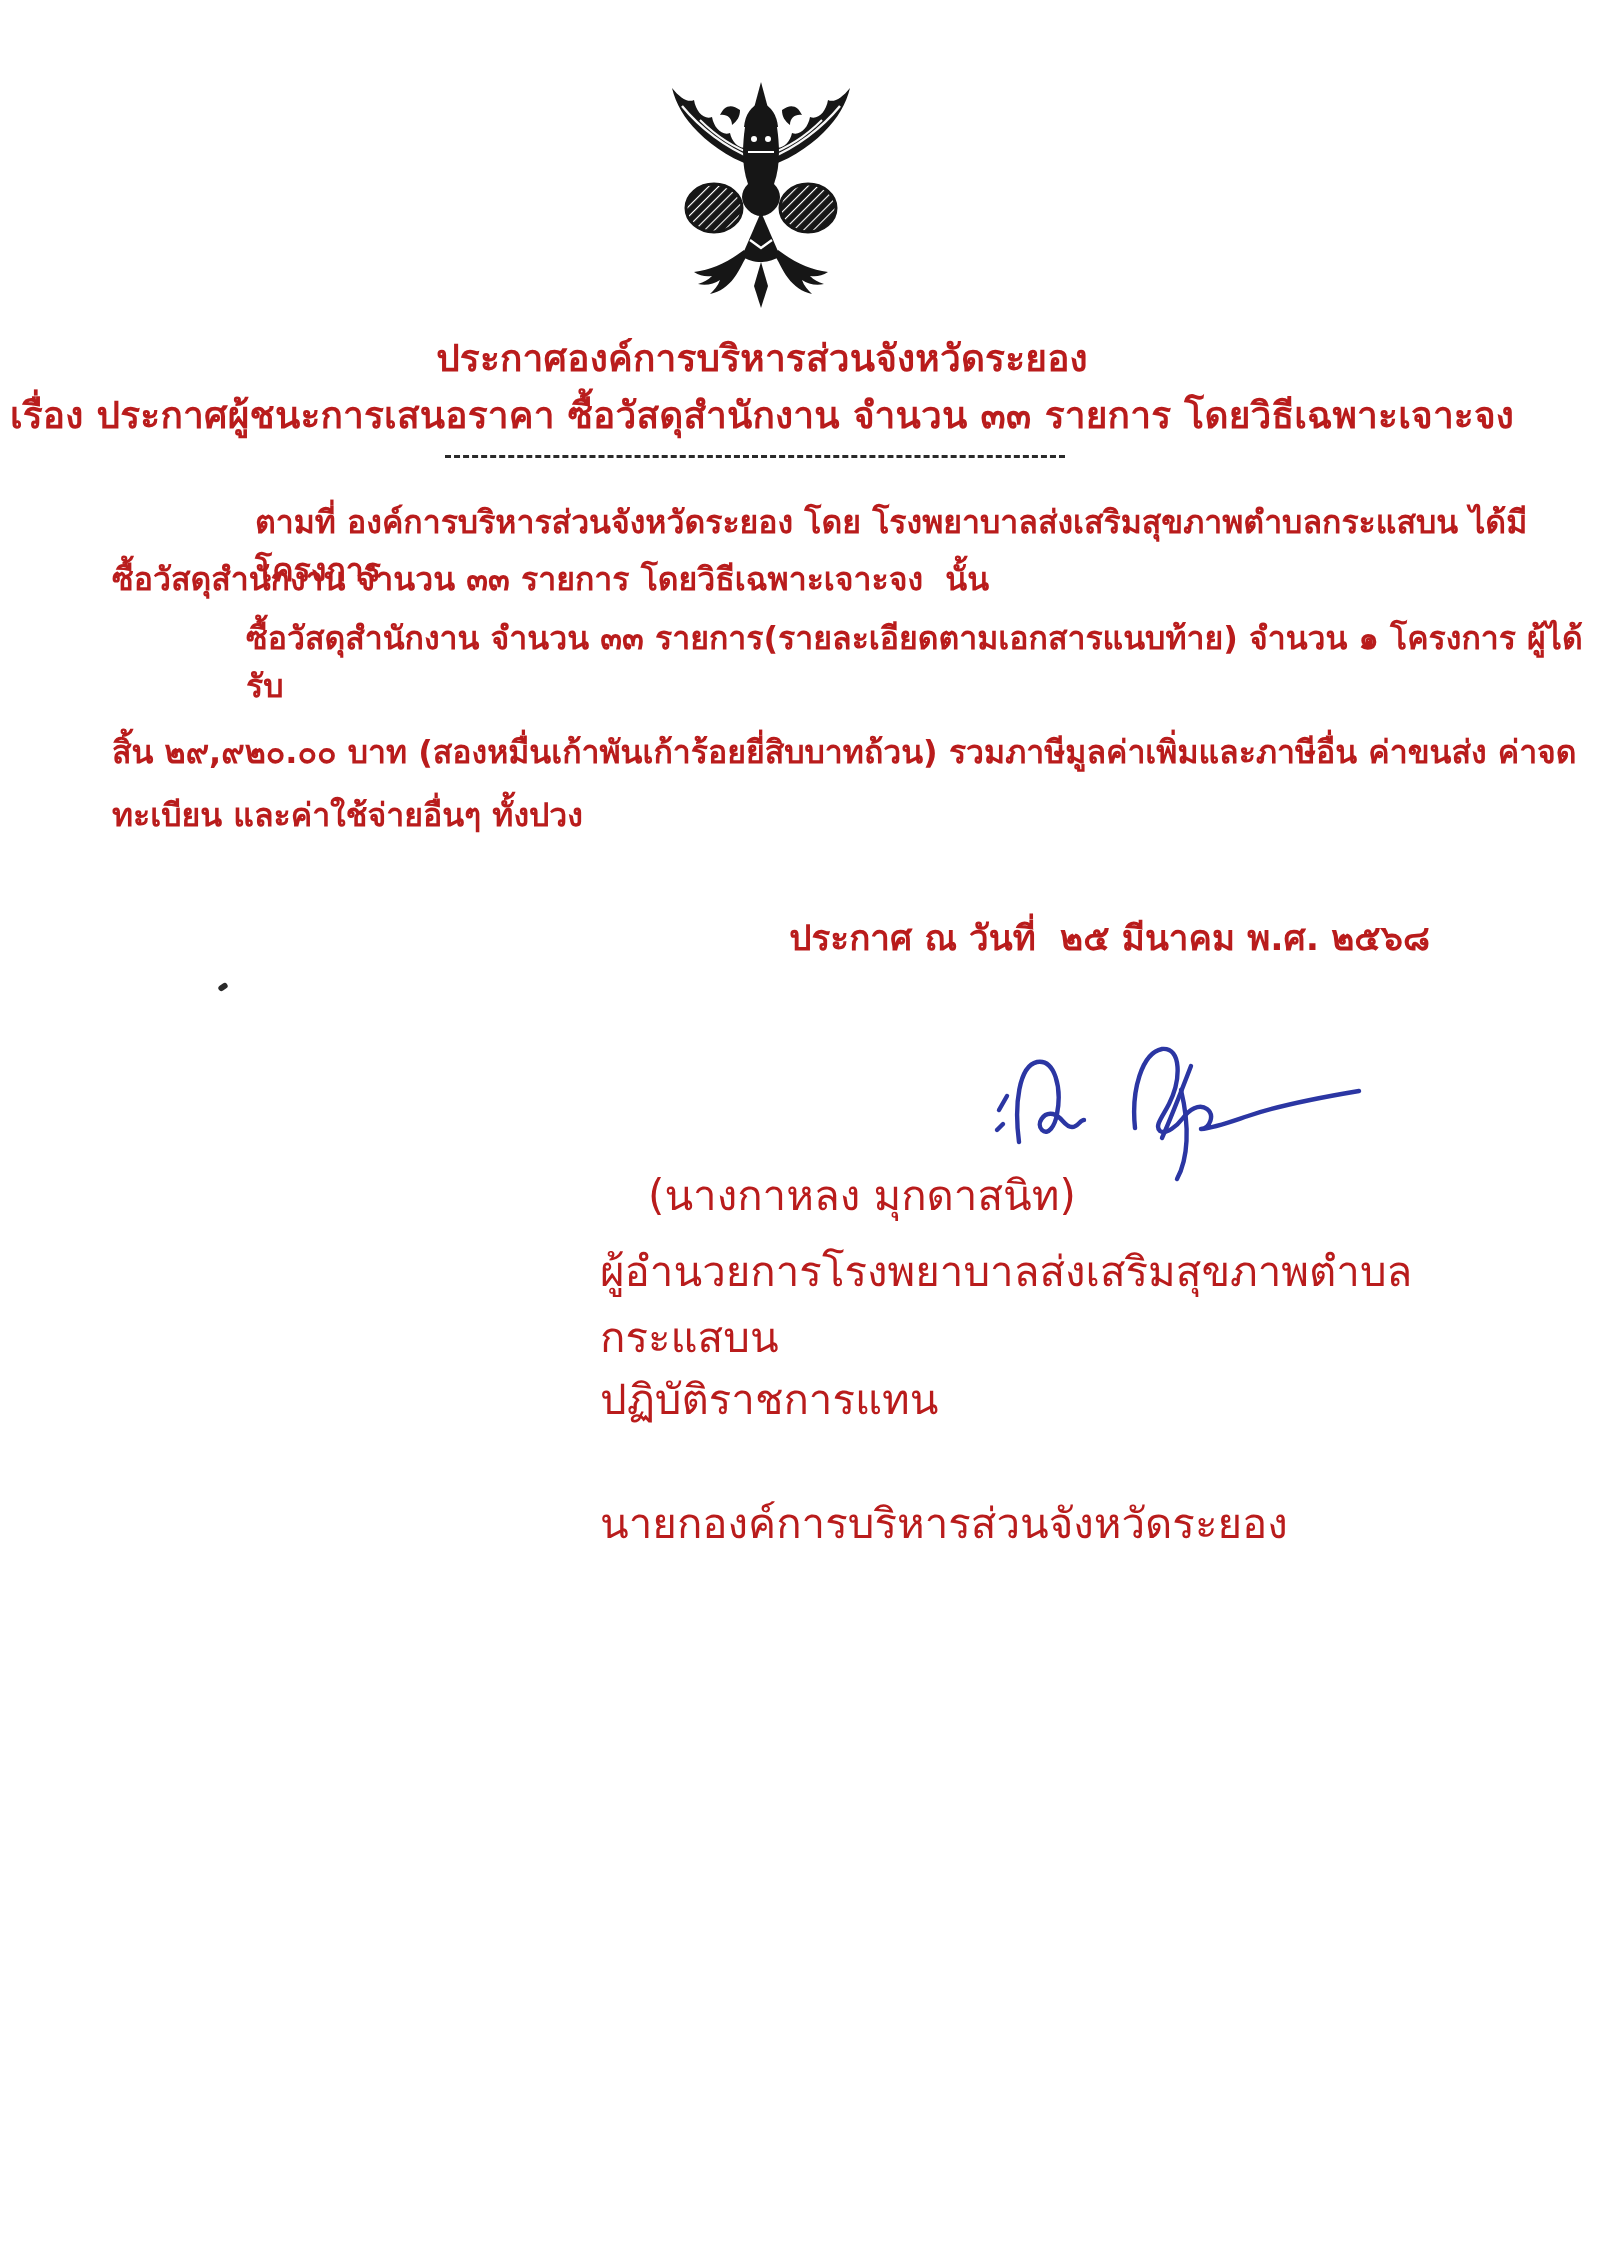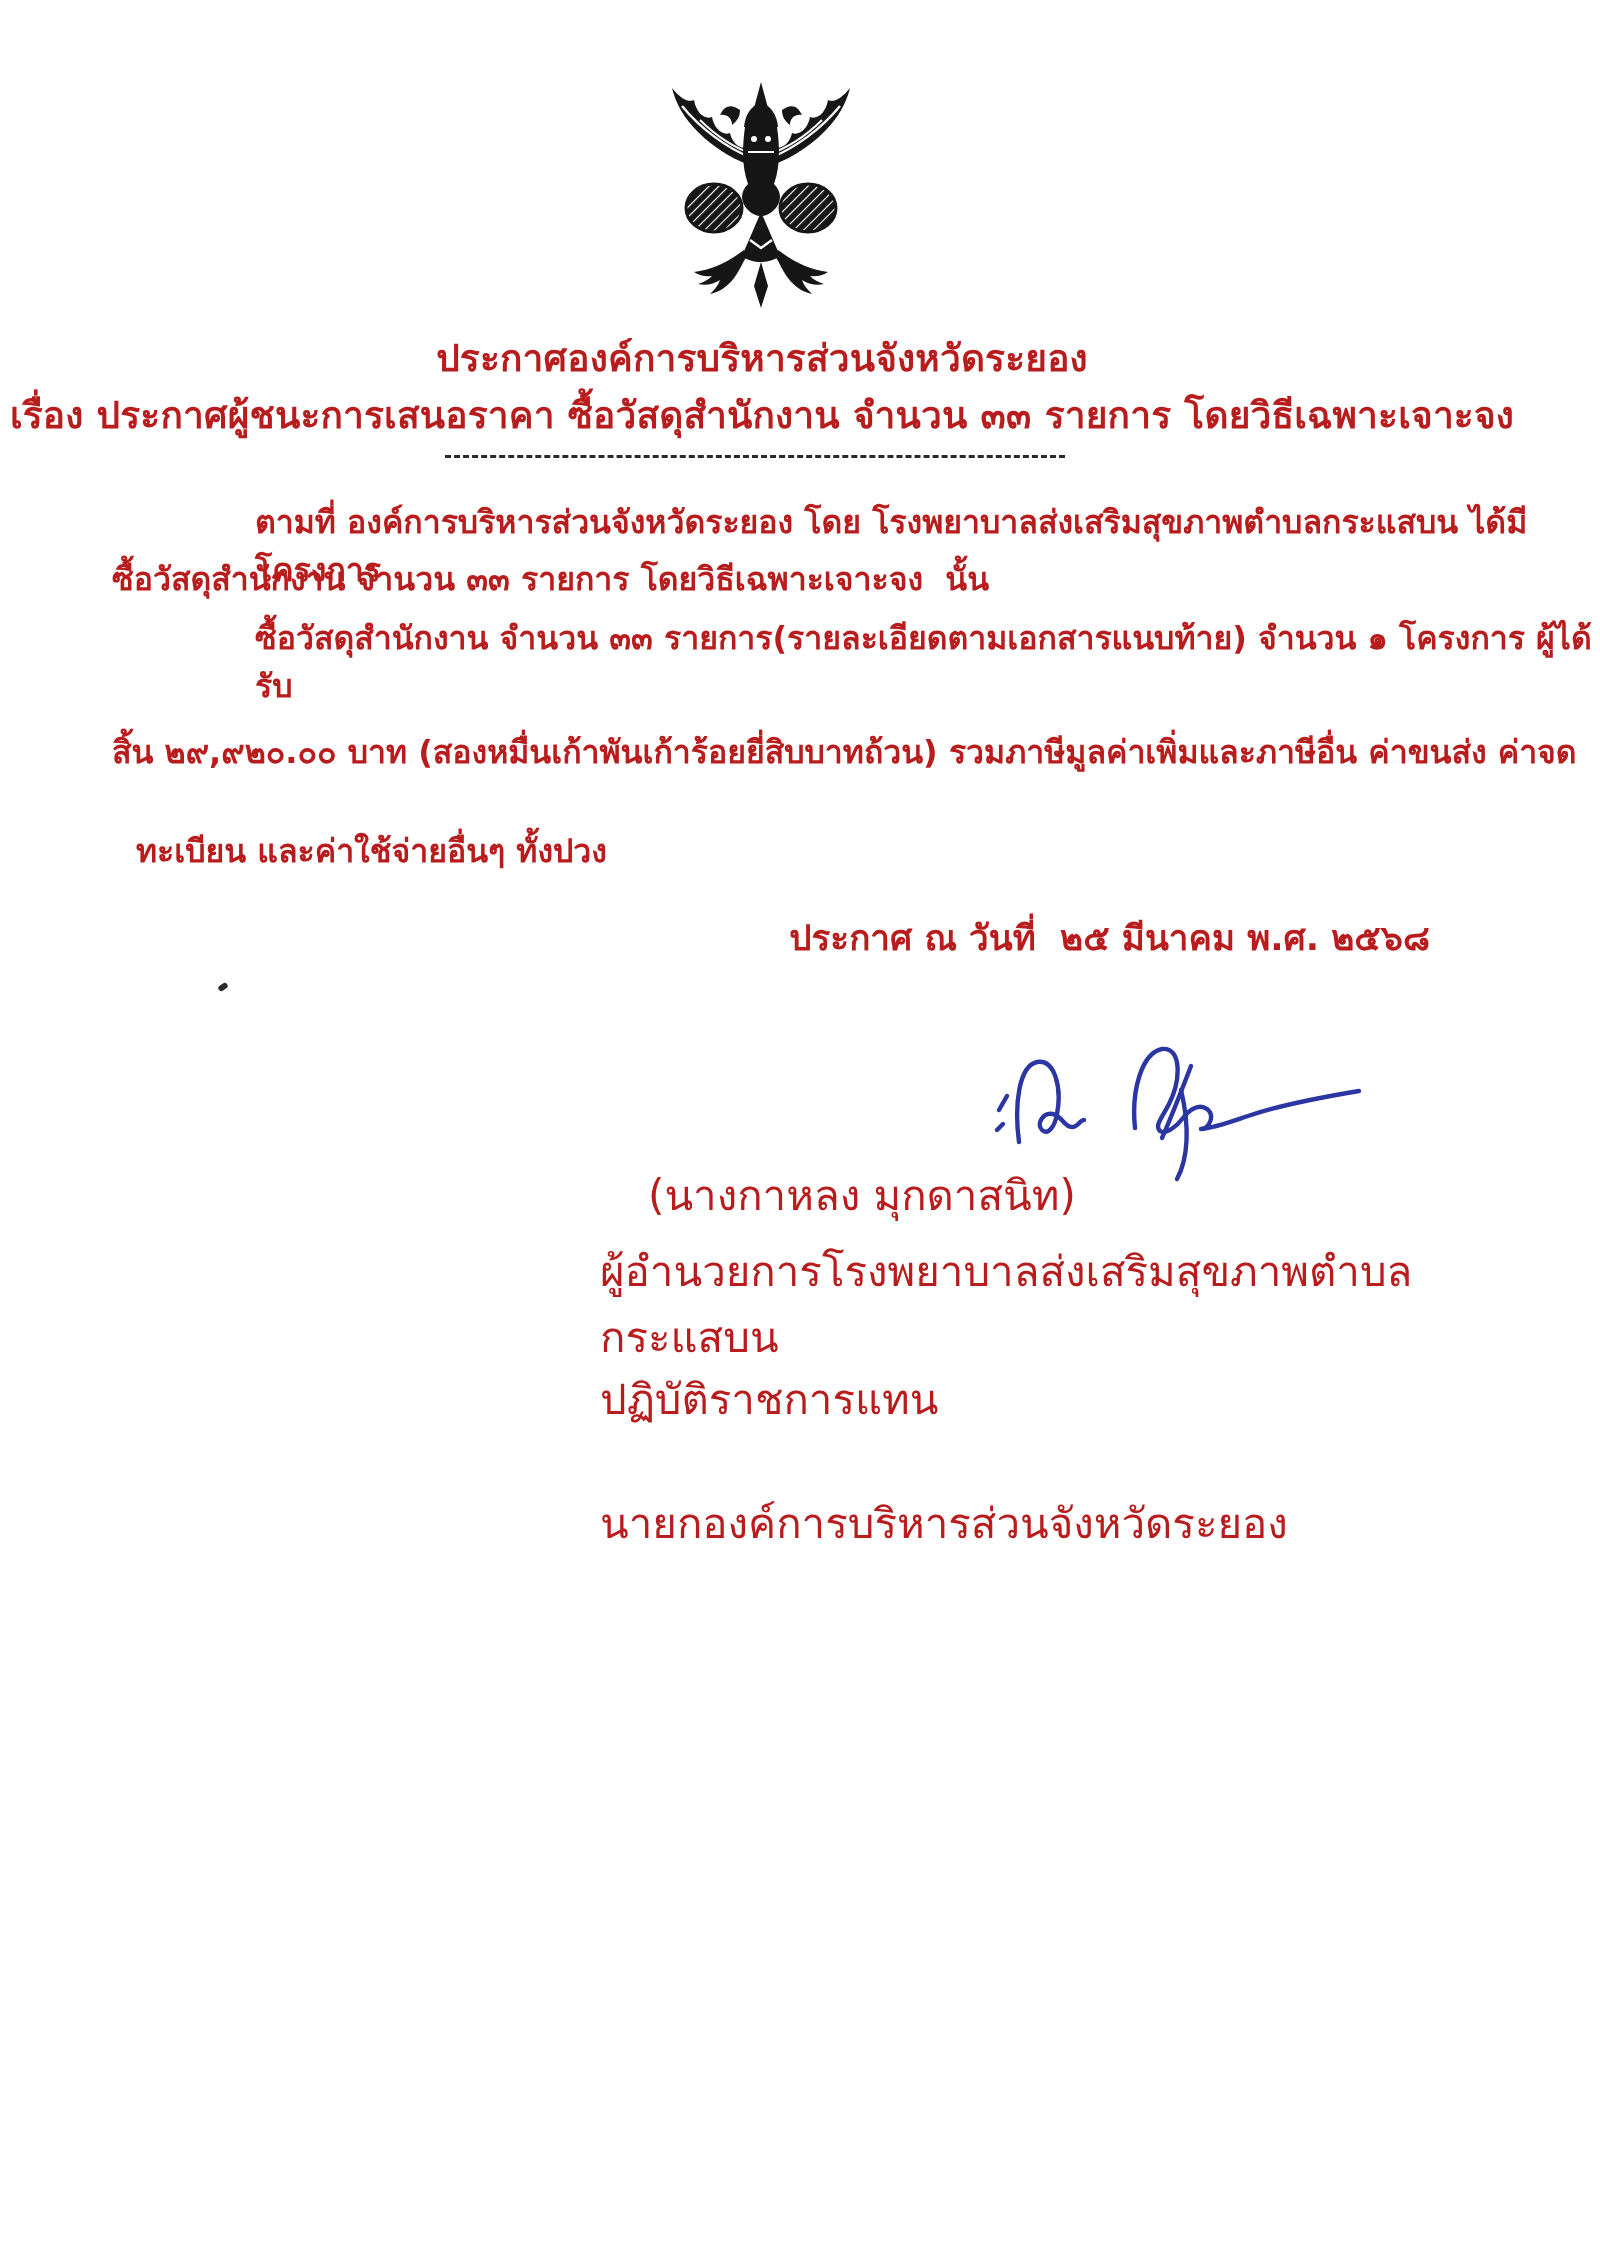--- a/index.html
+++ b/index.html
@@ -90,23 +90,23 @@
   </svg>
 
   <div class="abs title-line" style="top:328px;">ประกาศองค์การบริหารส่วนจังหวัดระยอง</div>
   <div class="abs title-line" style="top:385px;">เรื่อง ประกาศผู้ชนะการเสนอราคา ซื้อวัสดุสำนักงาน จำนวน ๓๓ รายการ โดยวิธีเฉพาะเจาะจง</div>
 
   <div class="divider"></div>
 
   <div class="abs body-line" style="left:255px;top:498px;">ตามที่ องค์การบริหารส่วนจังหวัดระยอง โดย โรงพยาบาลส่งเสริมสุขภาพตำบลกระแสบน ได้มีโครงการ</div>
   <div class="abs body-line" style="left:112px;top:555px;">ซื้อวัสดุสำนักงาน จำนวน ๓๓ รายการ โดยวิธีเฉพาะเจาะจง  นั้น</div>
 
-  <div class="abs body-line" style="left:255px;top:614px;">ซื้อวัสดุสำนักงาน จำนวน ๓๓ รายการ(รายละเอียดตามเอกสารแนบท้าย) จำนวน ๑ โครงการ ผู้ได้รับ</div>
+  <div class="abs body-line" style="left:246px;top:614px;">ซื้อวัสดุสำนักงาน จำนวน ๓๓ รายการ(รายละเอียดตามเอกสารแนบท้าย) จำนวน ๑ โครงการ ผู้ได้รับ</div>
   <div class="abs body-line" style="left:112px;top:728px;">สิ้น ๒๙,๙๒๐.๐๐ บาท (สองหมื่นเก้าพันเก้าร้อยยี่สิบบาทถ้วน) รวมภาษีมูลค่าเพิ่มและภาษีอื่น ค่าขนส่ง ค่าจด</div>
-  <div class="abs body-line" style="left:112px;top:827px;margin-left:24px;">ทะเบียน และค่าใช้จ่ายอื่นๆ ทั้งปวง</div>
+  <div class="abs body-line" style="left:112px;top:791px;">ทะเบียน และค่าใช้จ่ายอื่นๆ ทั้งปวง</div>
 
   <div class="abs date-line" style="top:910px;">ประกาศ ณ วันที่  ๒๕ มีนาคม พ.ศ. ๒๕๖๘</div>
 
   <div class="speck"></div>
 
   <svg class="abs" style="left:985px;top:1032px;" width="390" height="150" viewBox="0 0 390 150" aria-hidden="true">
     <g stroke="#2b36a3" stroke-width="4.4" fill="none" stroke-linecap="round" stroke-linejoin="round">
       <path d="M14,78 L22,64"></path>
       <path d="M12,98 L18,92"></path>
       <path d="M34,110 C29,72 34,34 52,30 C70,27 77,56 72,82 C70,94 63,104 57,98 C51,92 58,80 68,82 C77,84 79,95 87,95 C93,95 95,88 99,88"></path>

